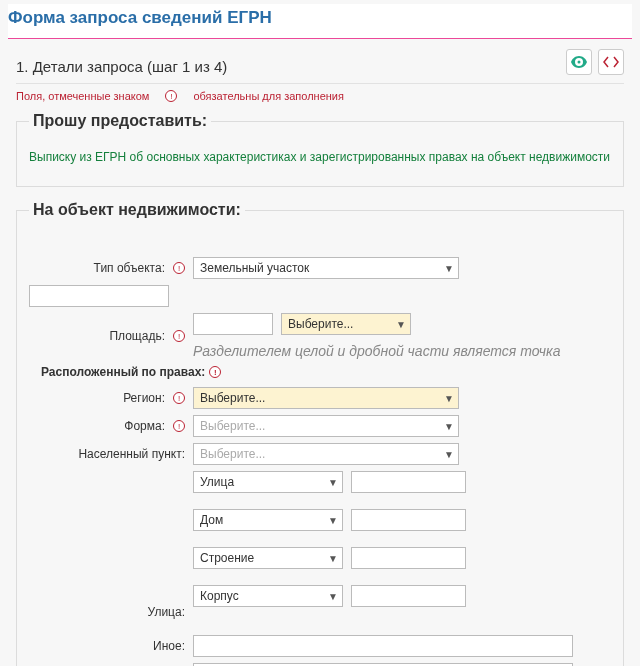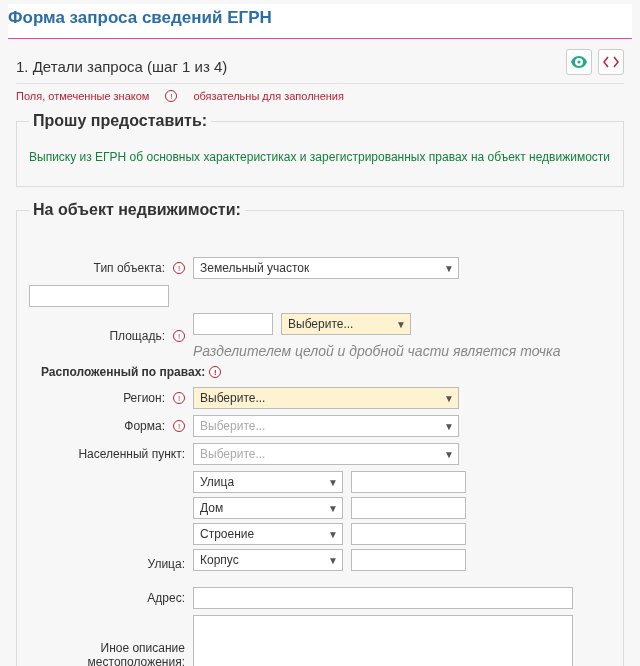--- a/index.html
+++ b/index.html
@@ -29,21 +29,21 @@
   .w-wide { width: 266px; }
   .w-sm { width: 80px; }
   .w-part { width: 150px; }
   .w-partval { width: 115px; }
   .hint { color: #888; font-size: 14px; font-style: italic; }
   .warn { color: #b23; font-size: 11px; padding: 6px 0 4px 12px; }
   .sub-title { font-weight: bold; font-size: 12px; padding-left: 12px; display: flex; align-items: center; gap: 4px; margin-bottom: 8px; }
   .input { height: 22px; }
   .textarea { height: 74px; width: 380px; resize: none; padding: 4px 6px; }
   .parts { display: flex; flex-direction: column; gap: 4px; }
-  .parts .row { margin-bottom: 0; }
+  .parts .row { margin-bottom: 12px; }
 </style>
 </head>
 <body>
 
 <div class="page">
   <div class="page-title">Форма запроса сведений ЕГРН</div>
 
   <div class="card">
     <div class="step-row">
       <div class="step-title">1. Детали запроса (шаг 1 из 4)</div>
@@ -194,21 +194,21 @@
               <input class="input w-partval" value="" style="">
             </div>
           </div>
         </div>
       </div>
 
       <div style="height:10px"></div>
 
       <div class="row">
         <div class="label-col">
-          <span>Адрес:</span>
+          <span>Иное:</span>
         </div>
         <div class="field-col">
           <input class="input" style="width: 380px;" value="">
         </div>
       </div>
 
       <div class="row" style="align-items:flex-start">
         <div class="label-col top" style="padding-top:26px">
           <span>Иное описание местоположения:</span>
         </div>

